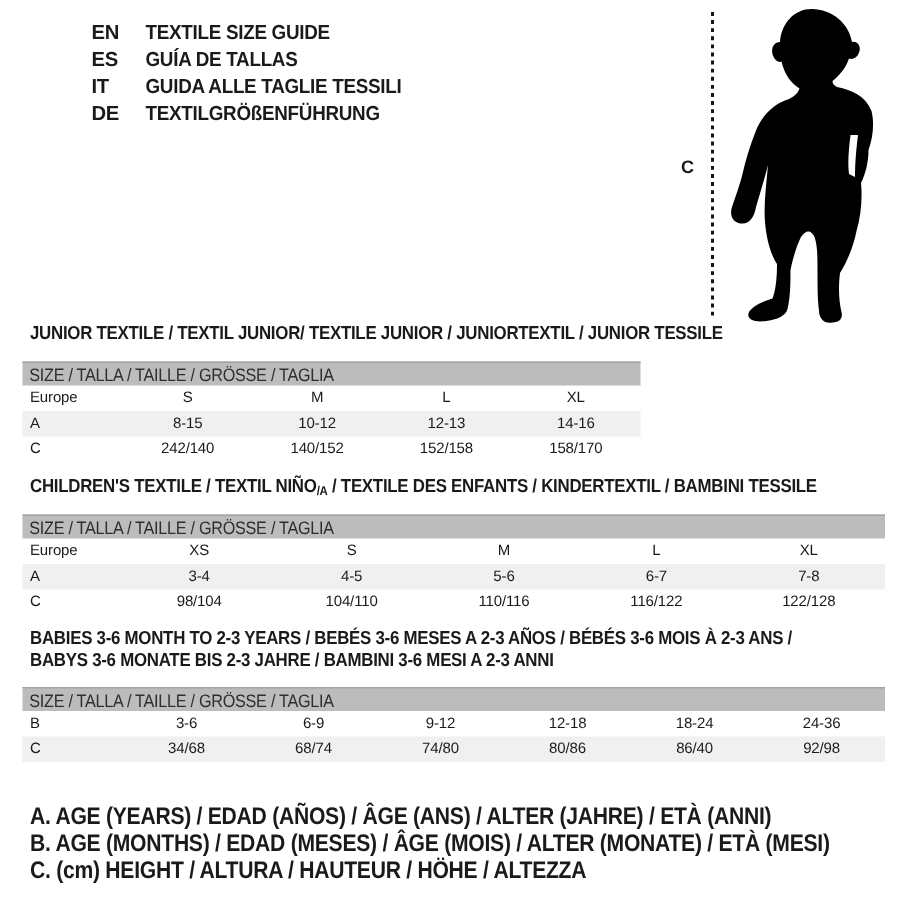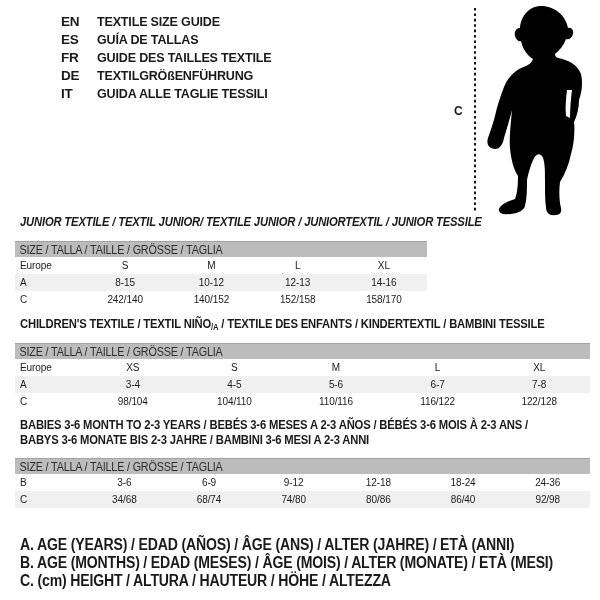--- a/index.html
+++ b/index.html
@@ -49,30 +49,26 @@
 <div class="lang-list">
   <div class="lang-row">
     <span class="lang-code">EN</span>
     <span class="lang-label">TEXTILE SIZE GUIDE</span>
   </div>
   <div class="lang-row">
     <span class="lang-code">ES</span>
     <span class="lang-label">GUÍA DE TALLAS</span>
   </div>
   <div class="lang-row">
-    <span class="lang-code">FR</span>
-    <span class="lang-label">GUIDE DES TAILLES TEXTILE</span>
+    <span class="lang-code">IT</span>
+    <span class="lang-label">GUIDA ALLE TAGLIE TESSILI</span>
   </div>
   <div class="lang-row">
     <span class="lang-code">DE</span>
     <span class="lang-label">TEXTILGRÖßENFÜHRUNG</span>
-  </div>
-  <div class="lang-row">
-    <span class="lang-code">IT</span>
-    <span class="lang-label">GUIDA ALLE TAGLIE TESSILI</span>
   </div>
 </div>
 
 <div class="figure">
   <span class="c-label">C</span>
   <svg width="150" height="214" viewBox="0 0 150 214">
     <line x1="25" y1="6" x2="25" y2="210" stroke="#141414" stroke-width="2" stroke-dasharray="2.6 2.8"></line>
     <g transform="translate(37,0)" fill="#000000">
       <path d="M54 4 C43 4 34 13 33 26 C29 26 27 30 28 34 C29 38 32 40 34 39
                C36 48 41 54 46 57 C45 60 43 62 39 64 C29 67 21 75 17 85
@@ -88,21 +84,21 @@
                C78 172 82 162 84 152 C87 142 88 130 87 120
                C90 114 92 106 92 98 C95 90 96 80 94 72
                C90 62 81 58 71 56 C69 55 68 54 68 52
                C73 48 77 43 79 37 C82 38 85 36 86 32
                C87 28 84 25 81 26 C79 14 68 4 54 4 Z"></path>
       <path fill="#ffffff" d="M80 88 C79 96 78 106 79 114 L83 116 C83 106 84 96 85 88 Z"></path>
     </g>
   </svg>
 </div>
 
-<div class="sec-title" style="top:215px;font-style:italic;">
+<div class="sec-title" style="top:215px;">
   <span class="cond">JUNIOR TEXTILE / TEXTIL JUNIOR/ TEXTILE JUNIOR / JUNIORTEXTIL / JUNIOR TESSILE</span>
 </div>
 <div class="stable w-junior" style="top:241px;">
   <div class="size-bar">
     <span class="cond">SIZE / TALLA / TAILLE / GRÖSSE / TAGLIA</span>
   </div>
   <div class="trow">
     <span class="rlabel">Europe</span>
     <span class="cell">S</span>
     <span class="cell">M</span>

